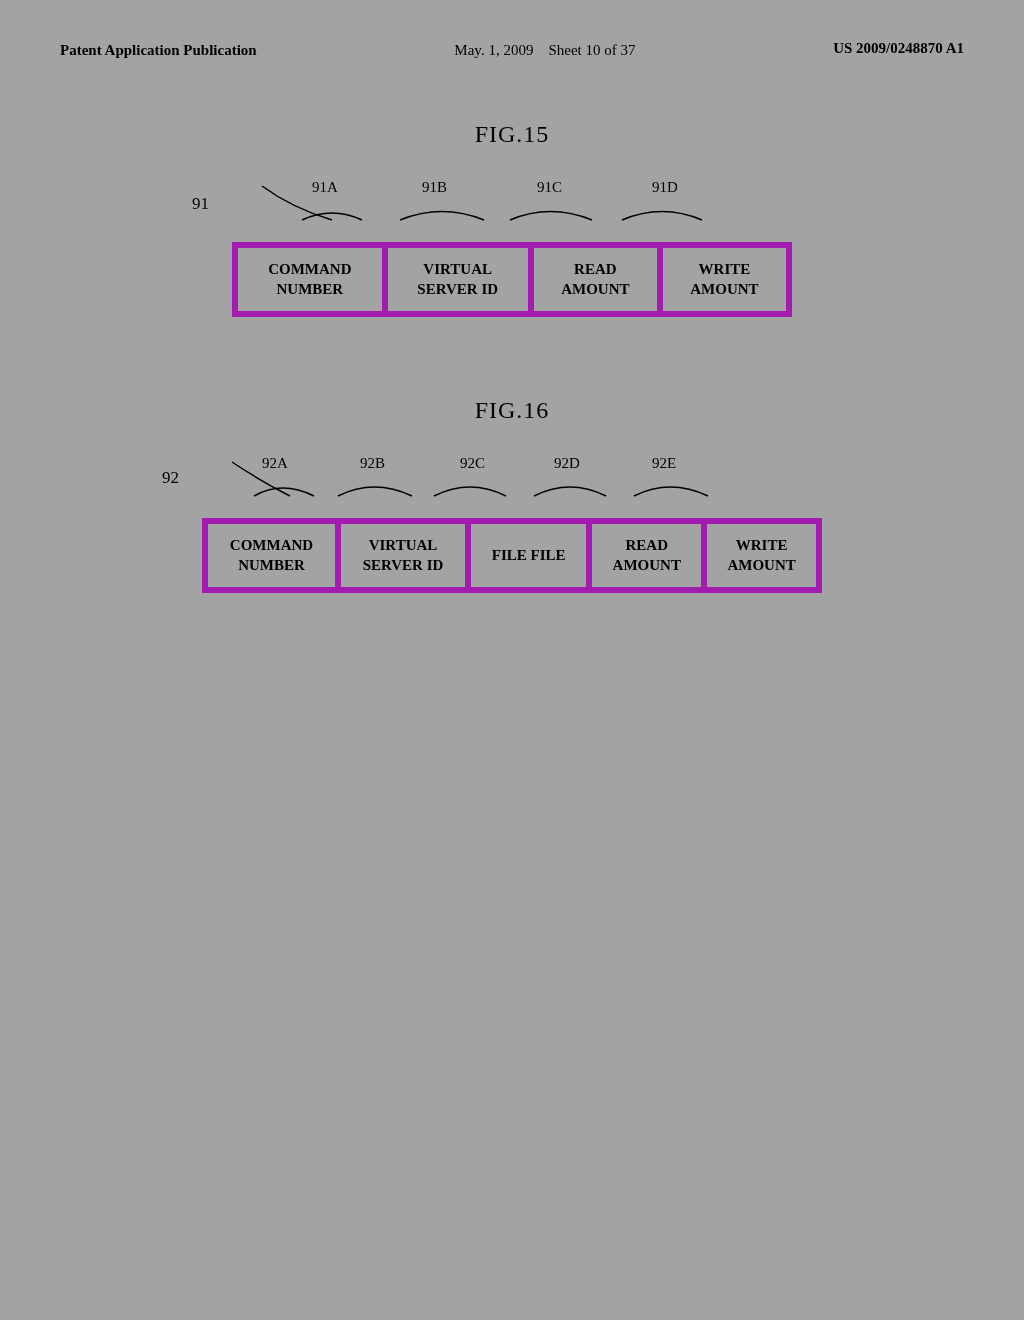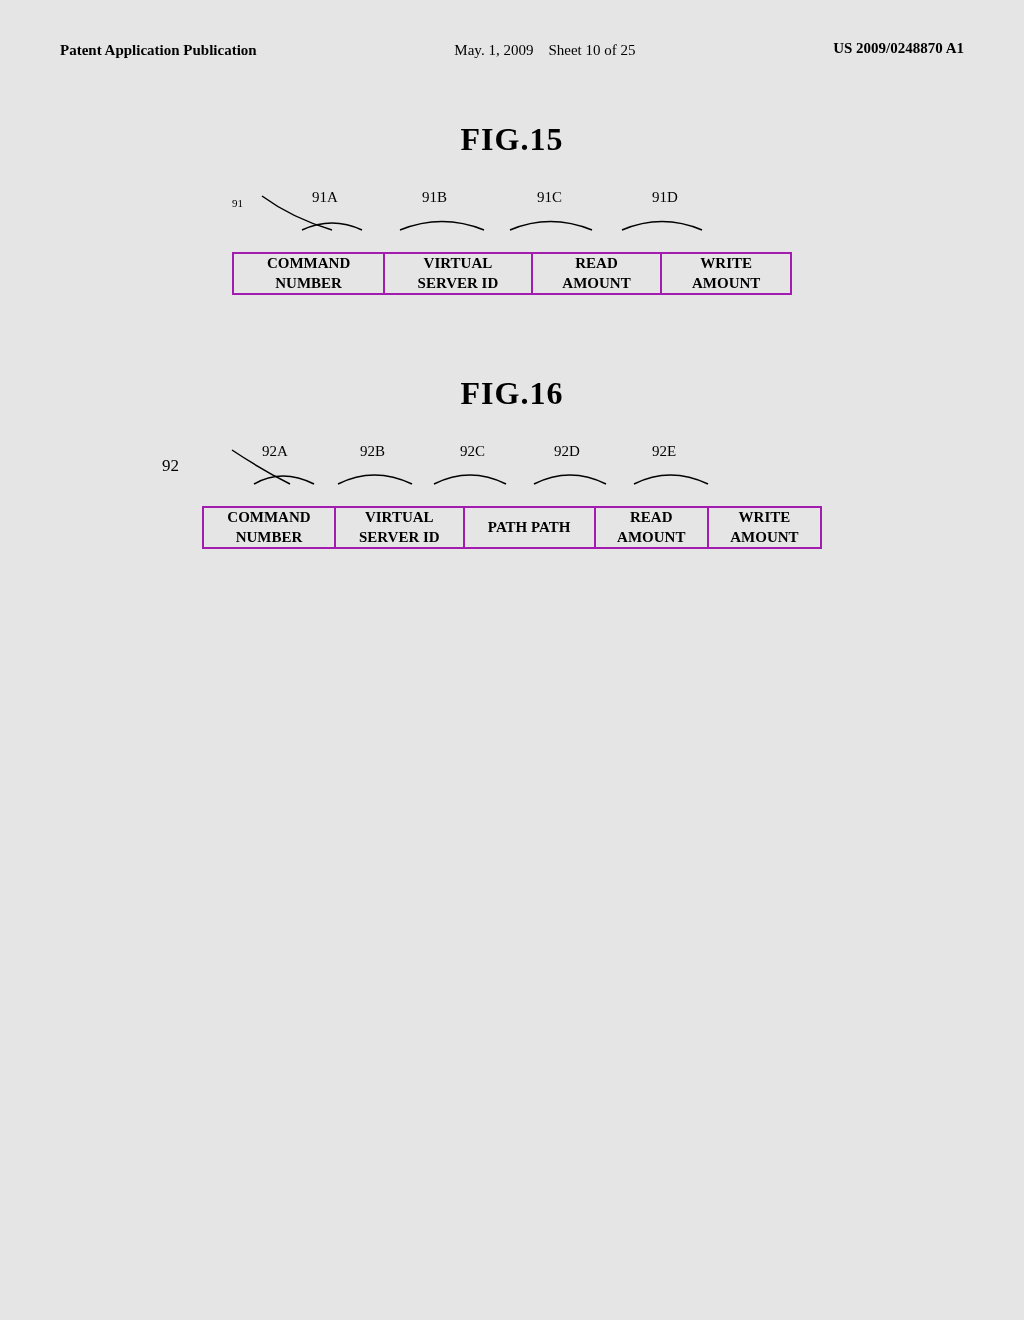--- a/index.html
+++ b/index.html
@@ -8,21 +8,21 @@
       font-family: 'Times New Roman', Times, serif;
       width: 1024px;
       min-height: 1320px;
       position: relative;
       color: #000;
     }
 
     .page-container {
       width: 1024px;
       min-height: 1320px;
-      background: #e5e5e5;
+      background: #a3a3a3;
       padding: 40px 60px;
       position: relative;
     }
 
     
     .header {
       display: flex;
       justify-content: space-between;
       align-items: flex-start;
       margin-bottom: 60px;
@@ -49,35 +49,35 @@
 
     
     .figure-section {
       margin-bottom: 80px;
       display: flex;
       flex-direction: column;
       align-items: center;
     }
 
     .figure-title {
-      font-size: 32px;
-      font-weight: bold;
+      font-size: 24px;
+      font-weight: normal;
       margin-bottom: 30px;
       letter-spacing: 1px;
     }
 
     
     .data-table {
       border-collapse: collapse;
       width: 100%;
     }
 
     .data-table td {
-      border: 2px solid #a21caf;
-      padding: 0 10px;
+      border: 6px solid #a21caf;
+      padding: 12px 10px;
       text-align: center;
       font-weight: bold;
       font-size: 15px;
       line-height: 1.3;
       vertical-align: middle;
       margin-top: 20px;
     }
 
     
     .labels-svg {
@@ -86,24 +86,23 @@
 
     
     .fig15-wrapper {
       position: relative;
       width: 560px;
     }
 
     .fig15-wrapper .outer-ref {
       position: absolute;
       left: -40px;
-      top: 9px;
-      font-size: 11px;
+      top: 16px;
+      font-size: 17px;
       font-weight: normal;
-      margin-left: 40px;
     }
 
     
     .fig16-wrapper {
       position: relative;
       width: 620px;
     }
 
     .fig16-wrapper .outer-ref {
       position: absolute;
@@ -116,21 +115,21 @@
 </head>
 <body>
 
 <div class="page-container">
 
   <div class="header">
     <div class="header-left">Patent Application Publication</div>
     <div class="header-middle">
       <span>May. 1, 2009</span>
       &nbsp;&nbsp;
-      <span>Sheet 10 of 25</span>
+      <span>Sheet 10 of 37</span>
     </div>
     <div class="header-right">US 2009/0248870 A1</div>
   </div>
 
   <div class="figure-section">
     <div class="figure-title">FIG.15</div>
 
     <div class="fig15-wrapper">
       <span class="outer-ref">91</span>
 
@@ -196,21 +195,21 @@
         <text x="450" y="14" font-size="15" font-family="Times New Roman">92E</text>
         <path d="M 432,42 Q 468,24 506,42" stroke="#000" stroke-width="1.5" fill="none"></path>
       </svg>
 
       
       <table class="data-table">
         <tbody>
             <tr>
           <td>COMMAND<br>NUMBER</td>
           <td>VIRTUAL<br>SERVER ID</td>
-          <td>PATH PATH</td>
+          <td>FILE FILE</td>
           <td>READ<br>AMOUNT</td>
           <td>WRITE<br>AMOUNT</td>
         </tr>
       </tbody>
         </table>
     </div>
   </div>
 
 </div>
 

